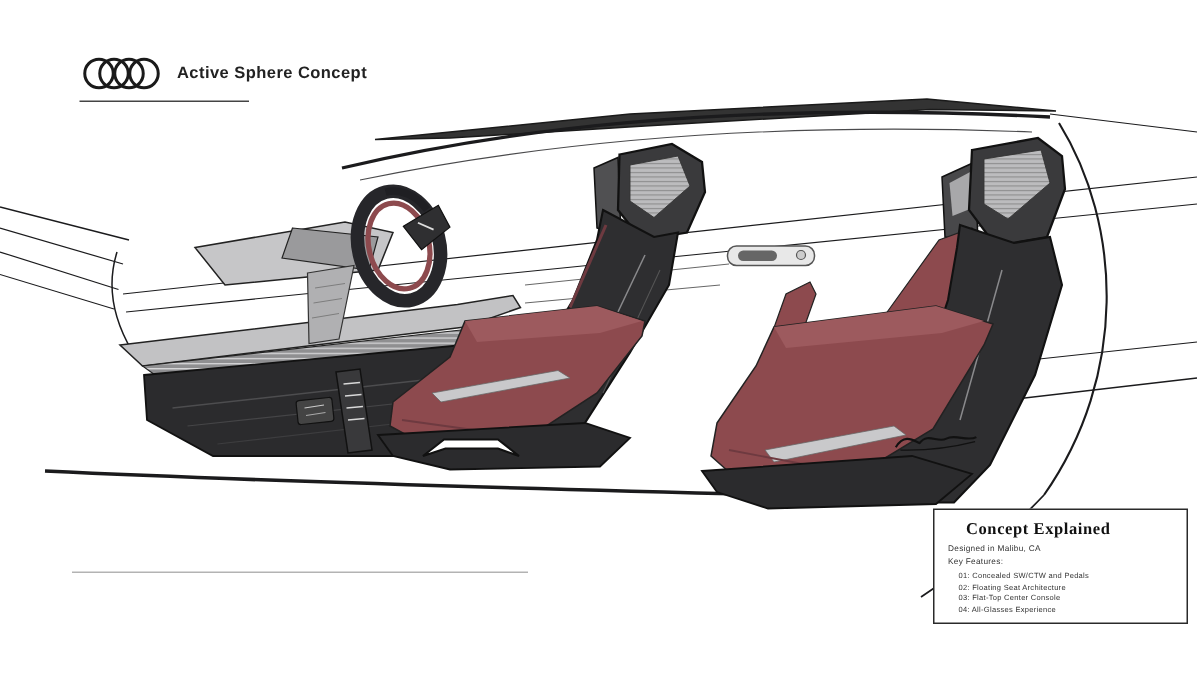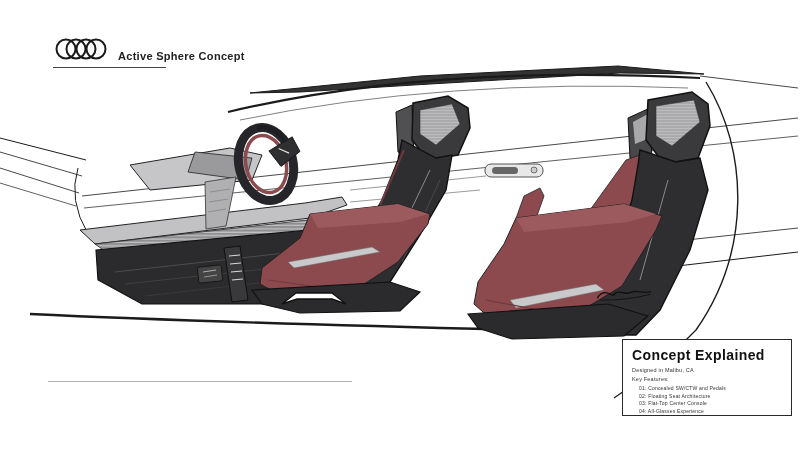--- a/index.html
+++ b/index.html
@@ -2,28 +2,28 @@
 <html style="--ink: #1a1a1a; --accent-red: #8d4a4e; --accent-red-light: #9d5a5e; --accent-red-dark: #6e3a40; --dark-gray: #2c2c2e; --mid-gray: #8f8f91; --light-gray: #c6c6c8; --background: #ffffff;"><head>
 <meta charset="utf-8">
 <style>
   :root{
     --ink:#1a1a1a; --accent-red:#8d4a4e; --accent-red-light:#9d5a5e; --accent-red-dark:#6e3a40;
     --dark-gray:#2c2c2e; --mid-gray:#8f8f91; --light-gray:#c6c6c8; --background:#ffffff;
   }
   html,body{margin:0;padding:0;}
   body{font-family:"Liberation Sans",sans-serif;background:#e8e8e8;}
   .stage{position:relative;width:800px;height:450px;background:var(--background);overflow:hidden;}
-  header{position:absolute;left:55px;top:36px;display:flex;align-items:flex-end;gap:11px;}
+  header{position:absolute;left:55px;top:36px;display:flex;align-items:center;gap:11px;}
   .rings{display:block;}
   .page-title{font-size:11px;font-weight:600;color:#222;letter-spacing:0.3px;}
   .logo-underline{position:absolute;left:53px;top:67px;width:113px;height:1px;background:#444;}
   .sketch{position:absolute;left:0;top:0;}
   .footer-rule{position:absolute;left:48px;top:381px;width:304px;height:1px;background:#b3b3b3;}
   .concept-box{position:absolute;left:622px;top:339px;width:170px;height:77px;border:1px solid #2a2a2a;background:#fff;box-sizing:border-box;padding:7px 9px 0 9px;}
-  .concept-box h2{margin:0 0 4px 0;font-size:14px;font-weight:700;color:#111;letter-spacing:0.4px;}
+  .concept-box h2{margin:0 0 4px 12px;font-size:11px;font-weight:700;color:#111;letter-spacing:0.4px;font-family:Liberation Serif, serif;}
   .concept-box p{margin:0 0 2px 0;font-size:5.5px;color:#333;letter-spacing:0.2px;line-height:7px;}
   .concept-box ul{margin:1px 0 0 0;padding:0 0 0 7px;list-style:none;}
   .concept-box li{font-size:5px;color:#333;letter-spacing:0.2px;line-height:7.5px;}
 </style>
 </head>
 <body>
 
 <div class="stage">
 
   <header>

